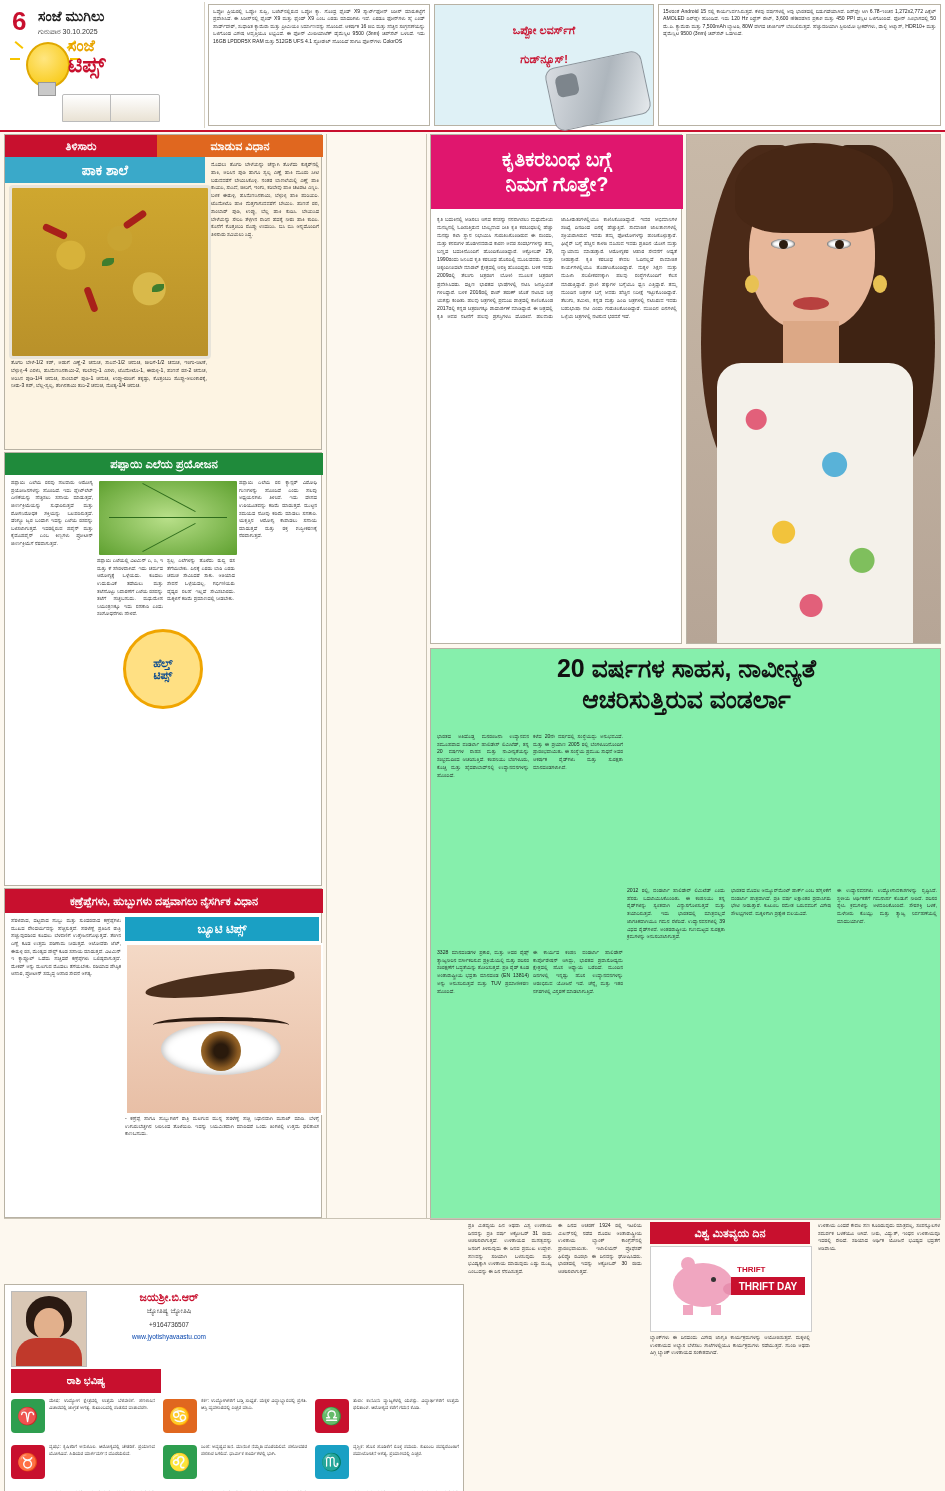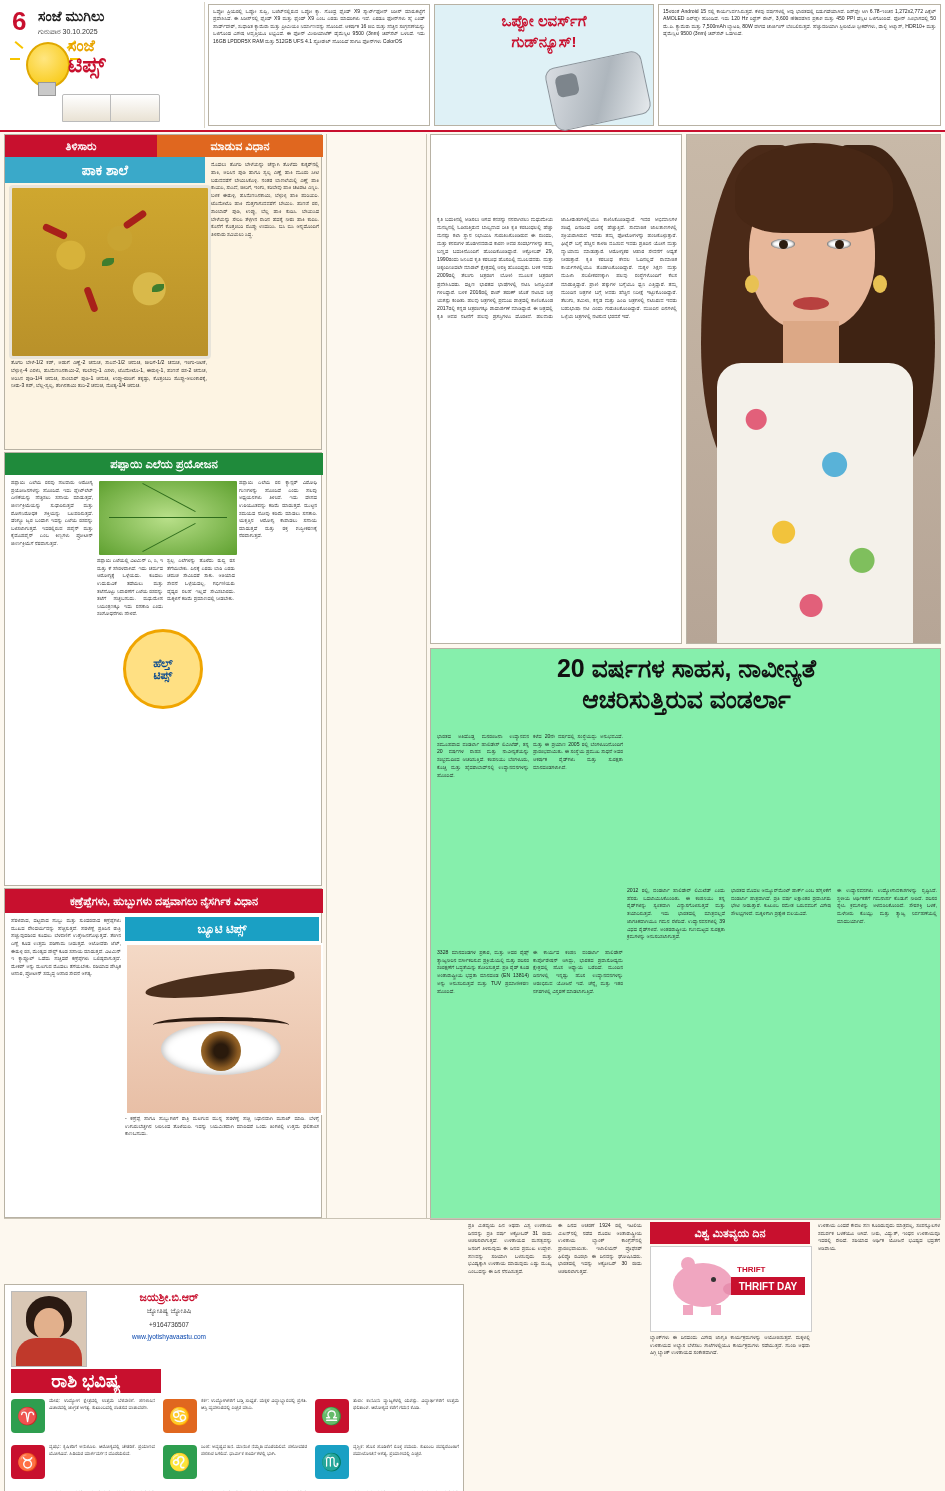--- a/index.html
+++ b/index.html
@@ -24,21 +24,21 @@
   .bulb .ray{position:absolute;background:#f7c400;height:2px;width:10px;}
   .tips-box{position:absolute;left:64px;top:36px;width:120px;height:60px;}
   .tips-1{font-size:16px;font-weight:bold;color:#e8a400;line-height:1;}
   .tips-2{font-size:22px;font-weight:bold;color:#c8102e;line-height:1;}
   .book{position:absolute;left:58px;top:92px;width:96px;height:26px;background:linear-gradient(#fff,#e9e2d4);border:1px solid #bbb;border-radius:2px 2px 0 0;}
   .book:after{content:"";position:absolute;left:47px;top:0;width:1px;height:26px;background:#bbb;}
   .mast-col{position:absolute;top:4px;border:1px solid #b8b2a4;background:#fff;padding:3px 4px;box-sizing:border-box;}
   .mc1{left:208px;width:222px;height:122px;}
   .mc2{left:434px;width:220px;height:122px;background:#dff1f6;}
   .mc3{left:658px;width:283px;height:122px;}
-  .mc2 h2{margin:4px 0 2px;font-size:15px;color:#c8102e;text-align:center;font-weight:bold;line-height:1.15;}
+  .mc2 h2{margin:16px 0 2px;font-size:11px;color:#c8102e;text-align:center;font-weight:bold;line-height:1.15;}
   .phoneimg{position:absolute;right:6px;bottom:2px;width:96px;height:62px;background:linear-gradient(115deg,#d9dde2,#aeb6bd 55%,#e7ebee);border-radius:10px;border:1px solid #8d949b;transform:rotate(-12deg);}
   .phoneimg:after{content:"";position:absolute;left:8px;top:8px;width:22px;height:22px;border-radius:6px;background:#7d858c;}
   .box{position:absolute;box-sizing:border-box;background:#fff;}
   
   .recipe{left:4px;top:134px;width:318px;height:316px;border:1px solid #b8b2a4;background:#fdf4e3;}
   .rec-hdr1{position:absolute;left:0;top:0;width:152px;height:22px;background:#c8102e;color:#fff;font-size:11px;font-weight:bold;display:flex;align-items:center;justify-content:center;}
   .rec-hdr2{position:absolute;left:152px;top:0;width:166px;height:22px;background:#e0671f;color:#fff;font-size:11px;font-weight:bold;display:flex;align-items:center;justify-content:center;}
   .pak{position:absolute;left:0;top:22px;width:200px;height:26px;background:#3aa9c9;color:#fff;font-size:14px;font-weight:bold;display:flex;align-items:center;justify-content:center;}
   .foodimg{position:absolute;left:4px;top:50px;width:196px;height:168px;background:
      radial-gradient(circle at 30% 40%, #d7b23a 0 14px, transparent 15px),
@@ -112,21 +112,21 @@
   
   .jyo{left:4px;top:1284px;width:460px;height:326px;border:1px solid #b8b2a4;background:#fff;}
   .jyo-ava{position:absolute;left:6px;top:6px;width:74px;height:74px;background:#d9c7b5;border:1px solid #bbb;overflow:hidden;}
   .jyo-ava .h{position:absolute;left:14px;top:4px;width:46px;height:42px;border-radius:50% 50% 40% 40%;background:#2a1a12;}
   .jyo-ava .f{position:absolute;left:22px;top:16px;width:30px;height:34px;border-radius:50%;background:#e2b08c;}
   .jyo-ava .s{position:absolute;left:4px;top:46px;width:66px;height:30px;background:#c0392b;border-radius:20px 20px 0 0;}
   .jyo-name{position:absolute;left:84px;top:6px;width:160px;font-size:11px;font-weight:bold;color:#c8102e;text-align:center;}
   .jyo-sub{position:absolute;left:84px;top:22px;width:160px;font-size:7px;text-align:center;color:#333;}
   .jyo-ph{position:absolute;left:84px;top:36px;width:160px;font-size:6.5px;text-align:center;color:#333;}
   .jyo-web{position:absolute;left:84px;top:48px;width:160px;font-size:6.5px;text-align:center;color:#0645ad;}
-  .rashi-hdr{position:absolute;left:6px;top:84px;width:150px;height:24px;background:#c8102e;color:#fff;font-size:18px;font-weight:bold;display:flex;align-items:center;justify-content:center;}
+  .rashi-hdr{position:absolute;left:6px;top:84px;width:150px;height:24px;background:#c8102e;color:#fff;font-size:10px;font-weight:bold;display:flex;align-items:center;justify-content:center;}
   .zgrid{position:absolute;left:6px;top:112px;width:450px;}
   .zitem{position:absolute;width:146px;height:42px;}
   .zicon{position:absolute;left:0;top:2px;width:34px;height:34px;border-radius:4px;display:flex;align-items:center;justify-content:center;font-size:17px;color:#fff;}
   .ztxt{position:absolute;left:38px;top:0;width:106px;font-size:4.9px;line-height:1.45;text-align:justify;}
   .pig{position:absolute;left:22px;top:16px;width:60px;height:44px;background:#f0a6c0;border-radius:50%;}
   .pig .ear{position:absolute;left:8px;top:-6px;width:14px;height:14px;background:#f0a6c0;border-radius:50% 50% 0 50%;}
   .pig .eye{position:absolute;left:38px;top:14px;width:5px;height:5px;background:#333;border-radius:50%;}
   .pig .snout{position:absolute;left:50px;top:20px;width:16px;height:12px;background:#e78fae;border-radius:50%;}
   .pig .leg{position:absolute;bottom:-8px;width:10px;height:10px;background:#f0a6c0;}
   .fcol{position:absolute;font-size:5.1px;line-height:1.5;text-align:justify;}
@@ -212,20 +212,26 @@
     <div class="eyeimg">
       <div class="brow"></div>
       <div class="eyeball"></div>
       <div class="iris"></div>
       <div class="lash"></div>
     </div>
     <div class="beauty-cap knd">- ಕಣ್ರೆಪ್ಪೆ ಹಾಗೂ ಹುಬ್ಬುಗಳಿಗೆ ರಾತ್ರಿ ಮಲಗುವ ಮುನ್ನ ಹರಳೆಣ್ಣೆ ಹಚ್ಚಿ ನಿಧಾನವಾಗಿ ಮಸಾಜ್ ಮಾಡಿ. ಬೆಳಗ್ಗೆ ಉಗುರುಬೆಚ್ಚಗಿನ ನೀರಿನಿಂದ ತೊಳೆಯಿರಿ. ಇದನ್ನು ನಿಯಮಿತವಾಗಿ ಮಾಡಿದರೆ ಒಂದು ತಿಂಗಳಲ್ಲಿ ಉತ್ತಮ ಫಲಿತಾಂಶ ಕಾಣಬಹುದು.</div>
   </div>
 
   <div class="box krithi">
+    <div class="krithi-hdr">
+      <div>
+        <div>ಕೃತಿಕರಬಂಧ ಬಗ್ಗೆ</div>
+        <div>ನಿಮಗೆ ಗೊತ್ತೇ?</div>
+      </div>
+    </div>
     <div class="krithi-body knd">ಕೃತಿ ಬದುಕಿನಲ್ಲಿ ಅಡಿಸಲು ಆಗದ ಕನಸನ್ನು ನನಸಾಗಿಸಲು ಮಧುಮೇಯ ಮನಸ್ಸಿನಲ್ಲಿ ಓಡಿಸುತ್ತಿರುವ ಬಾಲ್ಯವಾದ ರೀತಿ ಕೃತಿ ಕರಬಂಧಲಲ್ಲಿ ಹೆಚ್ಚು ಮನಸ್ಸು ಕಲಾ ಸ್ಥಾನ ನಿಭಾಯಿಸಿ ಗುರುತಿಸಿಕೊಂಡಿರುವ ಈ ಸುಂದರಿ, ಮತ್ತು ಕನಸುಗಳ ಹೊರಗಿನವರಾದ ಕಾರಣ ಅವರ ಸಂದರ್ಭಗಳನ್ನು ತಮ್ಮ ಬಣ್ಣದ ಬದುಕಿನೊಂದಿಗೆ ಹೊಂದಿಕೊಂಡಿದ್ದಾರೆ.
 
 ಅಕ್ಟೋಬರ್ 29, 1990ರಂದು ಜನಿಸಿದ ಕೃತಿ ಕರಬಂಧ ಹೊಸದಿಲ್ಲಿ ಮೂಲದವರು. ಮತ್ತು ಚಿಕ್ಕಂದಿನಿಂದಲೇ ಮಾಡಲ್ ಕ್ಷೇತ್ರದಲ್ಲಿ ಆಸಕ್ತಿ ಹೊಂದಿದ್ದರು. ಬಳಿಕ ಇವರು 2009ರಲ್ಲಿ ತೆಲುಗು ಚಿತ್ರರಂಗ ಬೋಣಿ ಮೂಲಕ ಚಿತ್ರರಂಗ ಪ್ರವೇಶಿಸಿದರು. ದಕ್ಷಿಣ ಭಾರತದ ಭಾಷೆಗಳಲ್ಲಿ ನಟಿಸಿ ಜನಪ್ರಿಯತೆ ಗಳಿಸಿದ್ದಾರೆ. ಬಳಿಕ 2016ರಲ್ಲಿ ರಾಜ್ ತರುಣ್ ಜೊತೆ ನಟಿಸಿದ ಚಿತ್ರ ಯಶಸ್ಸು ಕಂಡಿತು. ಹಲವು ಚಿತ್ರಗಳಲ್ಲಿ ಪ್ರಮುಖ ಪಾತ್ರದಲ್ಲಿ ಕಾಣಿಸಿಕೊಂಡ 2017ರಲ್ಲಿ ಕನ್ನಡ ಚಿತ್ರರಂಗಕ್ಕೂ ಪಾದಾರ್ಪಣೆ ಮಾಡಿದ್ದಾರೆ.
 
 ಈ ಚಿತ್ರದಲ್ಲಿ ಕೃತಿ ಅವರ ನಟನೆಗೆ ಹಲವು ಪ್ರಶಸ್ತಿಗಳೂ ದೊರಕಿವೆ. ಹಲವಾರು ಜಾಹೀರಾತುಗಳಲ್ಲಿಯೂ ಕಾಣಿಸಿಕೊಂಡಿದ್ದಾರೆ. ಇವರ ಅಭಿಮಾನಿಗಳ ಸಂಖ್ಯೆ ದಿನದಿಂದ ದಿನಕ್ಕೆ ಹೆಚ್ಚುತ್ತಿದೆ. ಸಾಮಾಜಿಕ ಜಾಲತಾಣಗಳಲ್ಲಿ ಸಕ್ರಿಯರಾಗಿರುವ ಇವರು ತಮ್ಮ ಫೋಟೋಗಳನ್ನು ಹಂಚಿಕೊಳ್ಳುತ್ತಾರೆ. ಫಿಟ್ನೆಸ್ ಬಗ್ಗೆ ಹೆಚ್ಚಿನ ಕಾಳಜಿ ವಹಿಸುವ ಇವರು ಪ್ರತಿದಿನ ಯೋಗ ಮತ್ತು ವ್ಯಾಯಾಮ ಮಾಡುತ್ತಾರೆ. ಆರೋಗ್ಯಕರ ಆಹಾರ ಸೇವನೆಗೆ ಆದ್ಯತೆ ನೀಡುತ್ತಾರೆ.
 
 ಕೃತಿ ಕರಬಂಧ ಕೇವಲ ಓದಿನಲ್ಲದೆ ಸಾಮಾಜಿಕ ಕಾರ್ಯಗಳಲ್ಲಿಯೂ ತೊಡಗಿಸಿಕೊಂಡಿದ್ದಾರೆ. ಮಕ್ಕಳ ಶಿಕ್ಷಣ ಮತ್ತು ಮಹಿಳಾ ಸಬಲೀಕರಣಕ್ಕಾಗಿ ಹಲವು ಸಂಸ್ಥೆಗಳೊಂದಿಗೆ ಕೆಲಸ ಮಾಡುತ್ತಿದ್ದಾರೆ. ಪ್ರಾಣಿ ಹಕ್ಕುಗಳ ಬಗ್ಗೆಯೂ ಧ್ವನಿ ಎತ್ತಿದ್ದಾರೆ. ತಮ್ಮ ಮುಂದಿನ ಚಿತ್ರಗಳ ಬಗ್ಗೆ ಅವರು ಹೆಚ್ಚಿನ ನಿರೀಕ್ಷೆ ಇಟ್ಟುಕೊಂಡಿದ್ದಾರೆ. ತೆಲುಗು, ತಮಿಳು, ಕನ್ನಡ ಮತ್ತು ಹಿಂದಿ ಚಿತ್ರಗಳಲ್ಲಿ ನಟಿಸಿರುವ ಇವರು ಬಹುಭಾಷಾ ನಟಿ ಎಂದು ಗುರುತಿಸಿಕೊಂಡಿದ್ದಾರೆ. ಮುಂದಿನ ದಿನಗಳಲ್ಲಿ ಒಳ್ಳೆಯ ಚಿತ್ರಗಳಲ್ಲಿ ನಟಿಸುವ ಭರವಸೆ ಇದೆ.</div>
   </div>
 
   <div class="box actress">

